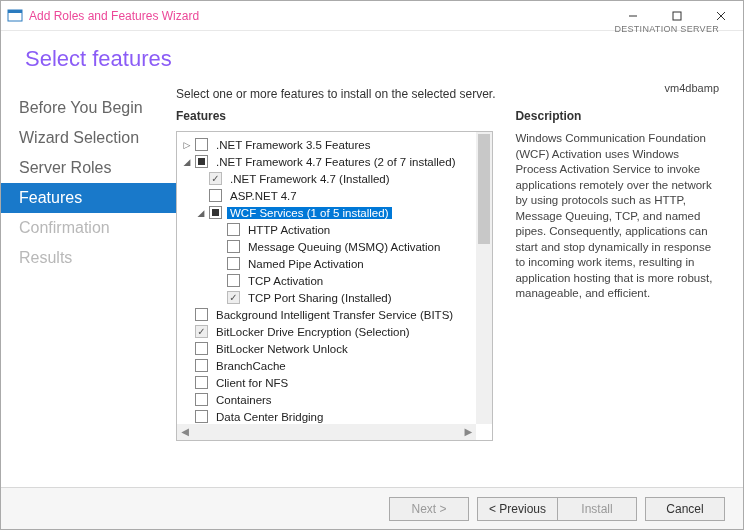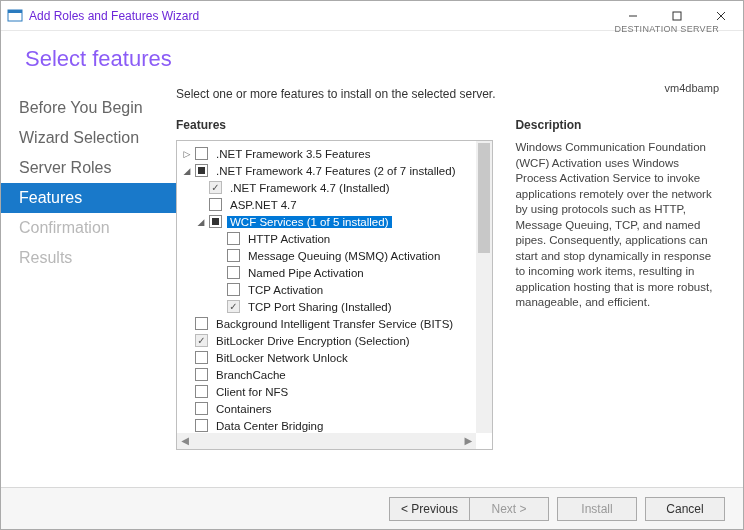--- a/index.html
+++ b/index.html
@@ -1,39 +1,39 @@
 <!DOCTYPE html>
 <html><head>
 <meta charset="utf-8">
 <style>
 * { box-sizing: border-box; margin: 0; padding: 0; font-family: "Segoe UI", Tahoma, sans-serif; }
 body { background: #fff; width: 744px; height: 530px; overflow: hidden; border: 1px solid #aaa; }
 
 .titlebar { height: 30px; display: flex; align-items: center; padding-left: 6px; background: #fff; border-bottom: 1px solid #e8e8e8; }
 .titlebar .icon { width: 16px; height: 16px; margin-right: 6px; }
-.titlebar .title { font-size: 12px; color: #6d28d9; flex: 1; }
+.titlebar .title { font-size: 12px; color: #ec4899; flex: 1; }
 .titlebar .winbtns { display: flex; }
 .titlebar .winbtn { width: 44px; height: 30px; display: flex; align-items: center; justify-content: center; font-size: 12px; color: #333; cursor: default; }
 .titlebar .winbtn svg { stroke: #333; }
 
 .header { height: 56px; display: flex; align-items: center; padding: 0 24px; }
 .header .heading { font-size: 22px; font-weight: 300; color: #8b5cf6; flex: 1; }
 .header .destbox { text-align: right; font-size: 10px; color: #555; }
 .header .destbox .dlabel { font-size: 9px; color: #777; letter-spacing: 0.3px; }
 .header .destbox .dserver { font-size: 11px; color: #444; margin-top: 48px; }
 
 .body { display: flex; height: 400px; }
 
 .sidebar { width: 175px; padding-top: 6px; }
 .sidebar .nav-item { padding: 6px 18px; font-size: 16px; color: #666; cursor: default; }
 .sidebar .nav-item.active { background: #1979ca; color: #fff; }
 .sidebar .nav-item.disabled { color: #b8b8b8; }
 
 .main { flex: 1; padding-right: 20px; }
-.main .instr { font-size: 12px; color: #333; margin-bottom: 17px; }
+.main .instr { font-size: 12px; color: #333; margin-bottom: 8px; }
 .cols { display: flex; gap: 22px; }
 .featcol { flex: 1.3; }
 .desccol { flex: 0.85; }
 .colhdr { font-size: 12px; font-weight: 600; color: #333; margin-bottom: 8px; }
 
 .treebox { border: 1px solid #bfbfbf; height: 310px; position: relative; background: #fff; }
 .treescroll { position: absolute; inset: 0 16px 16px 0; overflow: hidden; padding: 4px 2px; }
 .vscroll { position: absolute; right: 0; top: 0; bottom: 16px; width: 16px; background: #f0f0f0; }
 .vscroll .thumb { position: absolute; top: 2px; left: 2px; right: 2px; height: 110px; background: #c8c8c8; }
 .hscroll { position: absolute; left: 0; right: 16px; bottom: 0; height: 16px; background: #f0f0f0; display: flex; align-items: center; justify-content: space-between; padding: 0 2px; }
@@ -212,17 +212,17 @@
       </div>
       <div class="desccol">
         <div class="colhdr">Description</div>
         <div class="descbody">Windows Communication Foundation (WCF) Activation uses Windows Process Activation Service to invoke applications remotely over the network by using protocols such as HTTP, Message Queuing, TCP, and named pipes. Consequently, applications can start and stop dynamically in response to incoming work items, resulting in application hosting that is more robust, manageable, and efficient.</div>
       </div>
     </div>
   </div>
 </div>
 
 <div class="footer">
+  <div class="btn disabled">Next &gt;</div>
   <div class="btn pair-left">&lt; Previous</div>
-  <div class="btn disabled">Next &gt;</div>
   <div class="btn disabled">Install</div>
   <div class="btn">Cancel</div>
 </div>
 
 </body></html>

